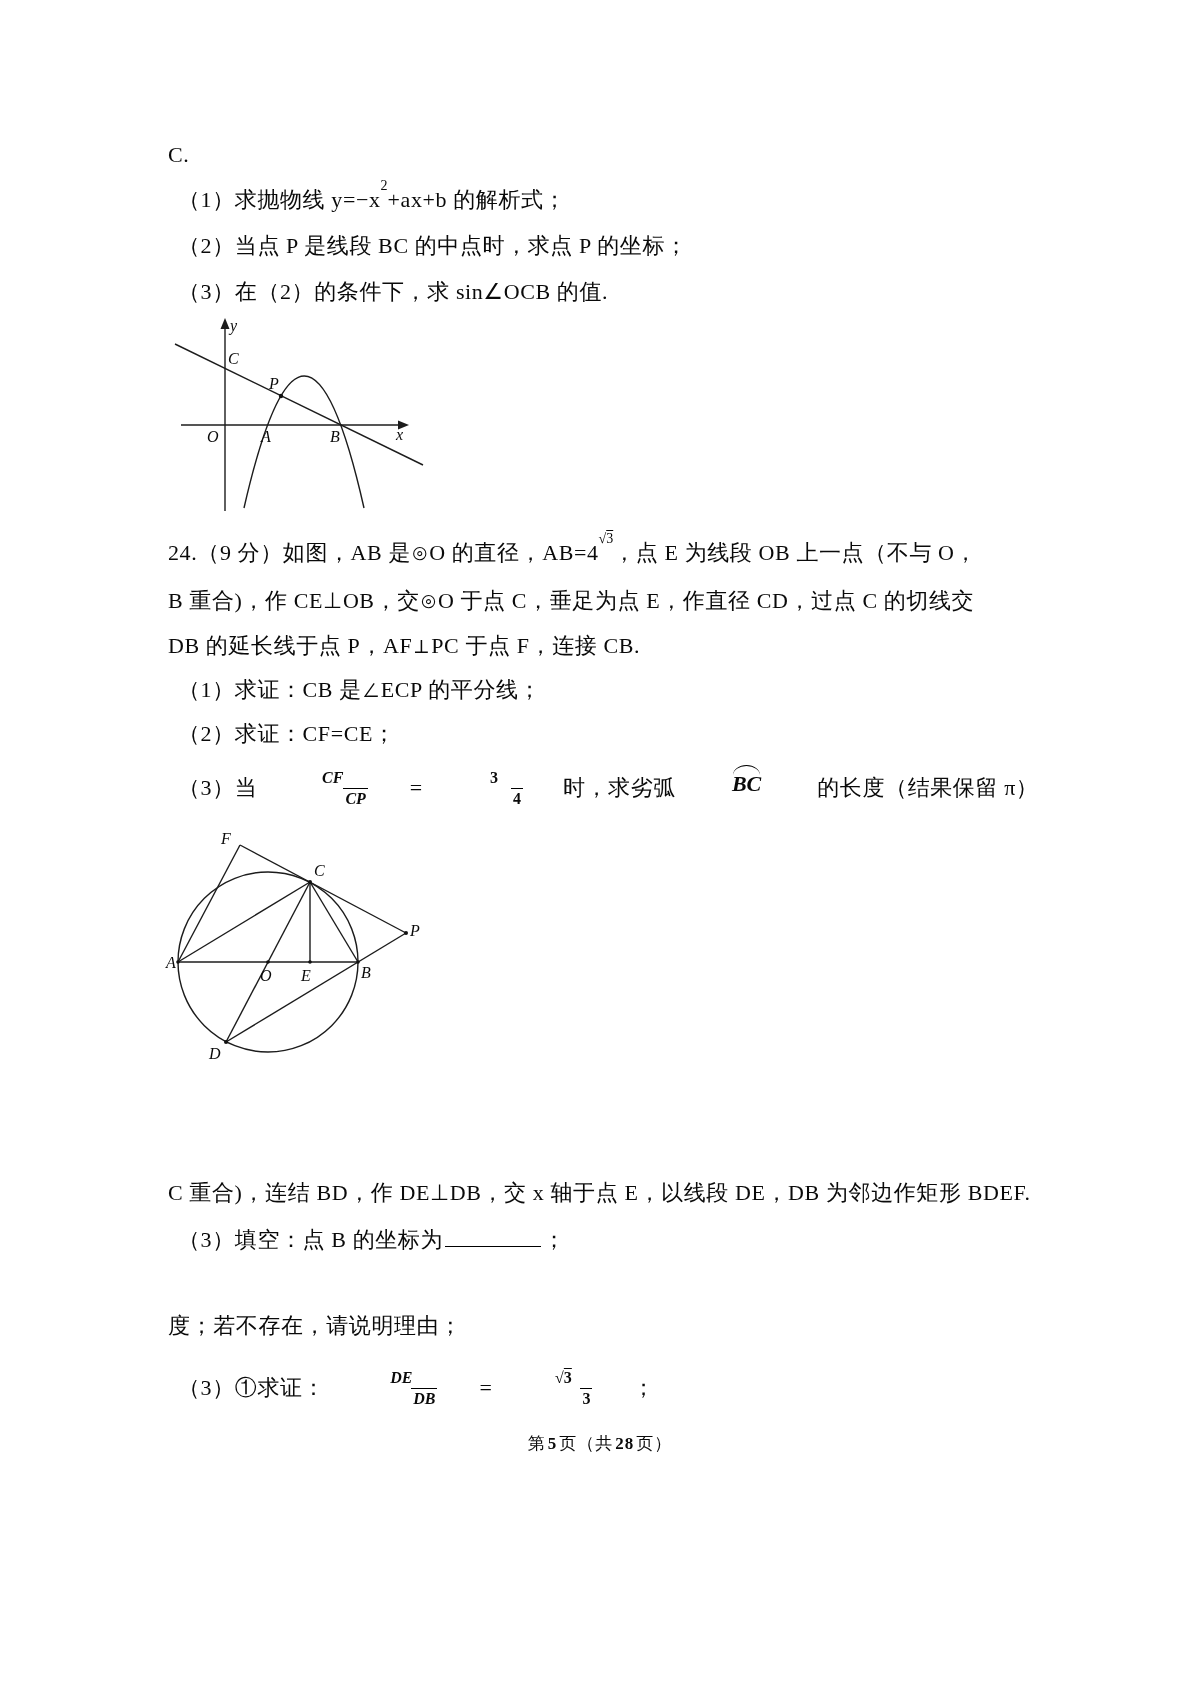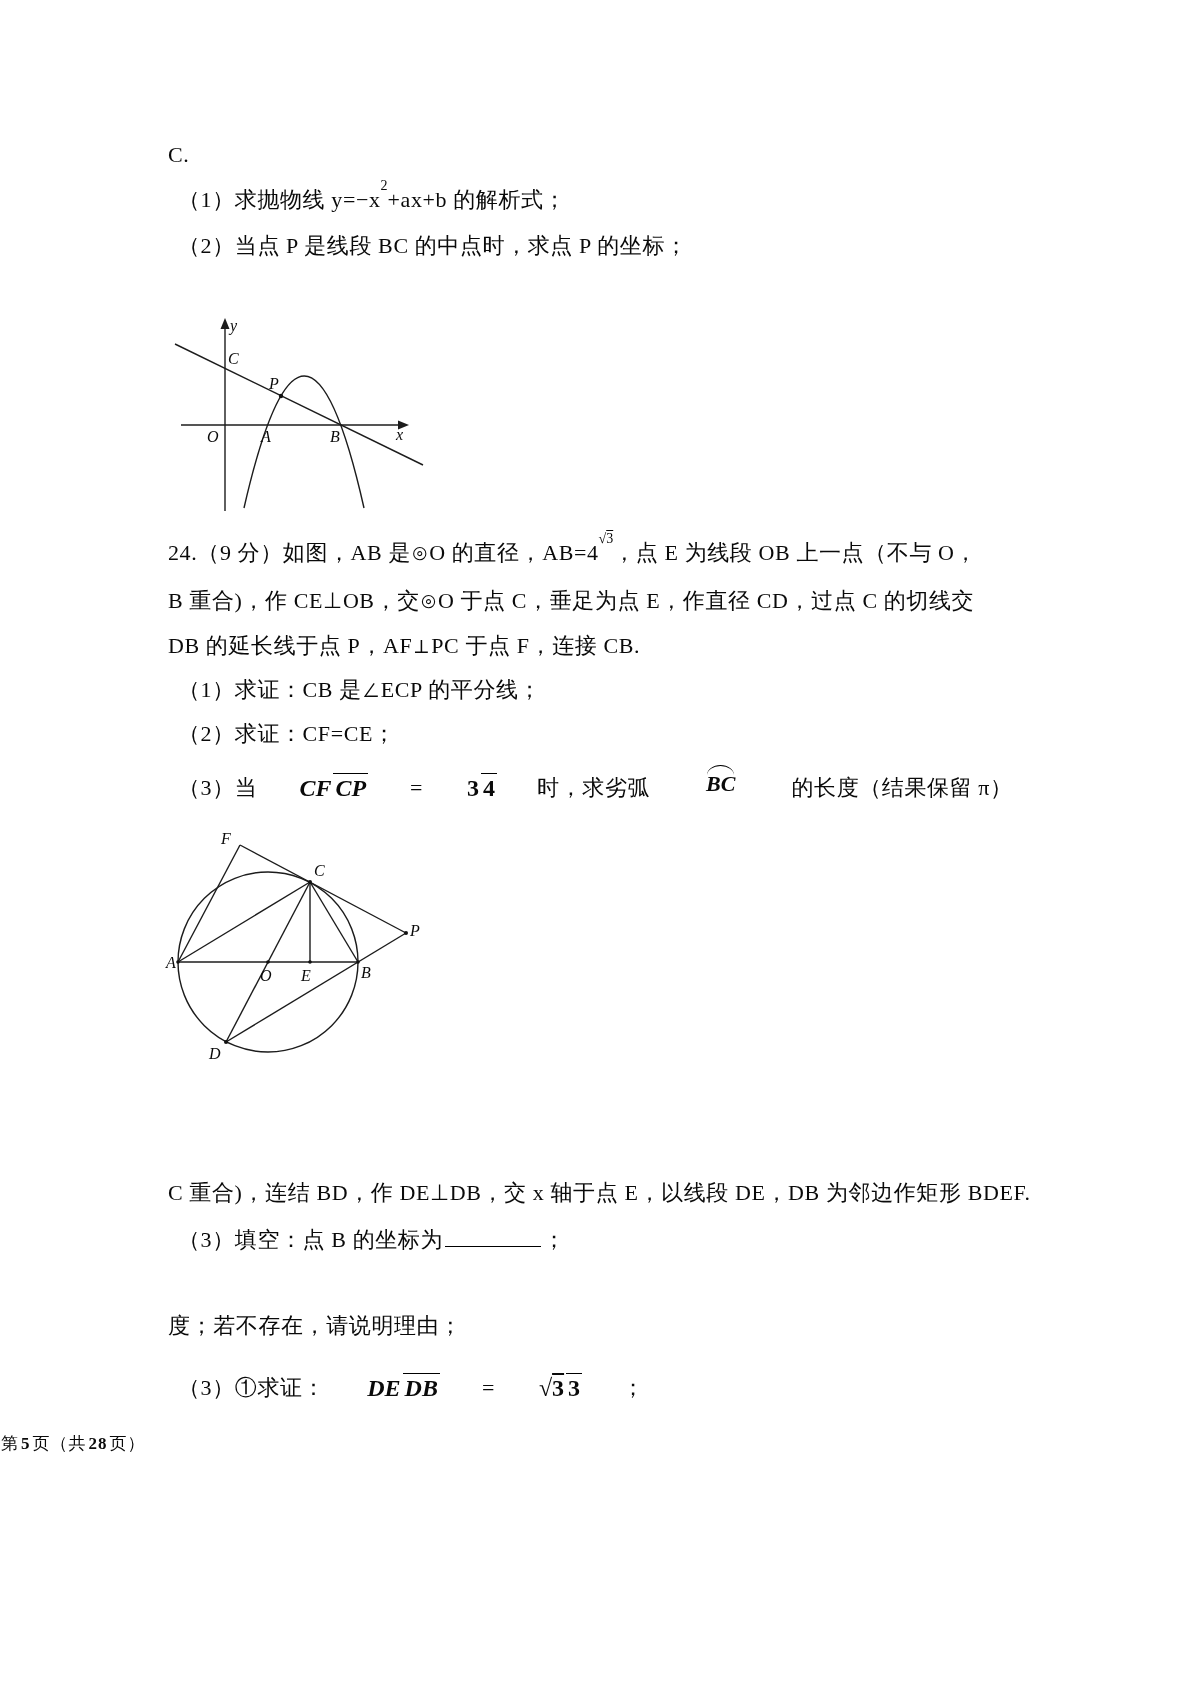--- a/index.html
+++ b/index.html
@@ -14,25 +14,25 @@
   }
   sup.s {
     font-size:14px; line-height:0; position:relative; top:-9px; letter-spacing:0;
   }
   .ol { text-decoration:overline; }
   .flexline {
     position:absolute; display:flex; align-items:center;
     font-size:22px; letter-spacing:0.6px; white-space:nowrap;gap:36px;
   }
   .frac {
-    display:inline-flex; flex-direction:row; align-items:center;
+    display:inline-flex; flex-direction:column; align-items:center;
     font-family:"Liberation Serif", serif; font-weight:700; font-style:italic;
-    font-size:24px; line-height:1.2; letter-spacing:0; margin:0 4px; 
+    font-size:16px; line-height:1.2; letter-spacing:0; margin:0 4px; 
   }
-  .frac .den { border-top:1.6px solid #000; padding:0 2px; }
+  .frac .den { border-top:1.6px solid #000; padding:0 2px;margin-left:46px; }
   .frac .num { padding:0 2px; }
   .frac.upright { font-style:normal; }
   .eq { margin:0 2px; }
   .overarc {
     position:relative; display:inline-block; margin:0 20px;
     font-style:italic; font-weight:700; letter-spacing:0;
     transform:translateY(-4px);
   }
   .overarc::before {
     content:""; position:absolute; top:-6px; left:4%; width:92%; height:9px;
@@ -46,36 +46,37 @@
   .fig { position:absolute; }
   .fig line, .fig path, .fig circle.ln { stroke:#1c1c1c; stroke-width:1.4; fill:none; }
   .fig polygon { fill:#1c1c1c; stroke:none; }
   .fig circle.dot { fill:#111; stroke:none; }
   .fig text {
     font-family:"Liberation Serif", serif; font-style:italic;
     font-size:16px; fill:#0a0a0a;
   }
   .footer {
     position:absolute; top:1432px; left:0; width:100%;
-    text-align:left; font-size:17px; letter-spacing:1px;
+    text-align:center; font-size:17px; letter-spacing:1px;
   }
   .footer .b { font-weight:700; }
   .footer span { margin:0 1px; }
 </style>
 </head>
 <body>
 
 <div class="page">
 
   <div class="t" style="left:168px;top:140px">C.</div>
 
   <div class="t" style="left:178px;top:185px"><span>（1）求抛物线 y=−x</span><sup class="s">2</sup><span>+ax+b 的解析式；</span></div>
 
   <div class="t" style="left:178px;top:231px">（2）当点 P 是线段 BC 的中点时，求点 P 的坐标；</div>
 
+  <div class="t" style="left:178px;top:277px">（3）在（2）的条件下，求 sin∠OCB 的值.</div>
 
   <svg class="fig" style="left:168px;top:315px" width="260" height="200" viewBox="0 0 260 200">
     <line x1="57" y1="10" x2="57" y2="196"></line>
     <polygon points="57,3 52.5,14 61.5,14"></polygon>
     <line x1="13" y1="110" x2="234" y2="110"></line>
     <polygon points="241,110 230,105.5 230,114.5"></polygon>
     <path d="M76,193 Q136.5,-71 196,193"></path>
     <line x1="7" y1="29" x2="255" y2="150"></line>
     <circle class="dot" cx="113" cy="81" r="2.2"></circle>
     <text x="62" y="16">y</text>

